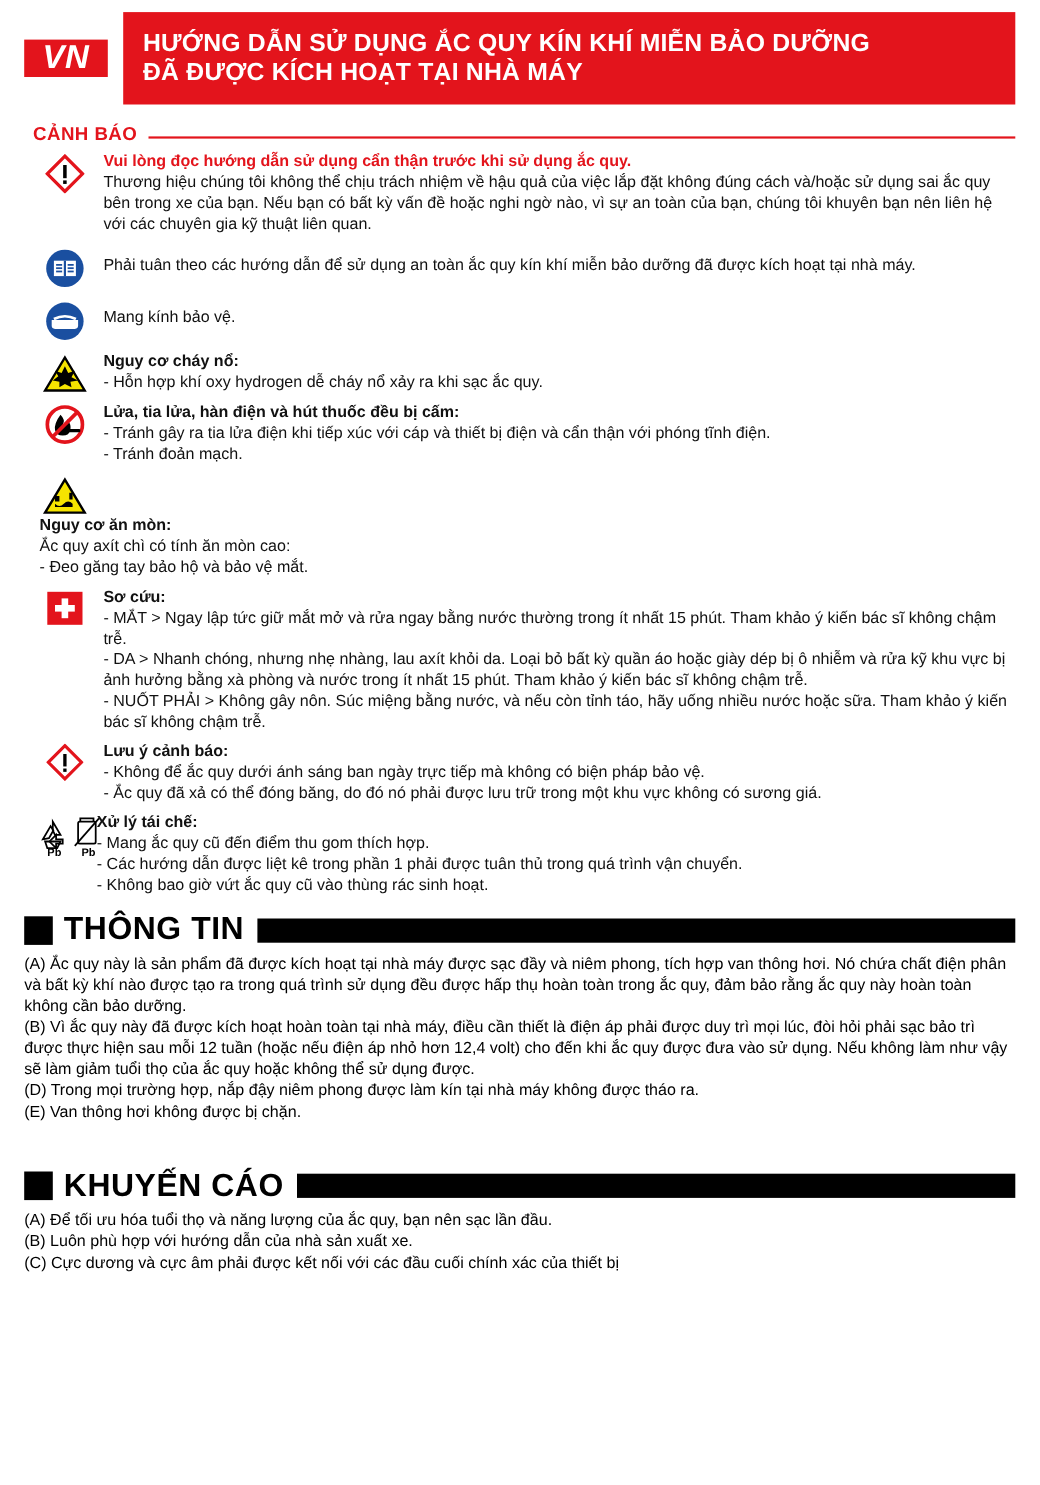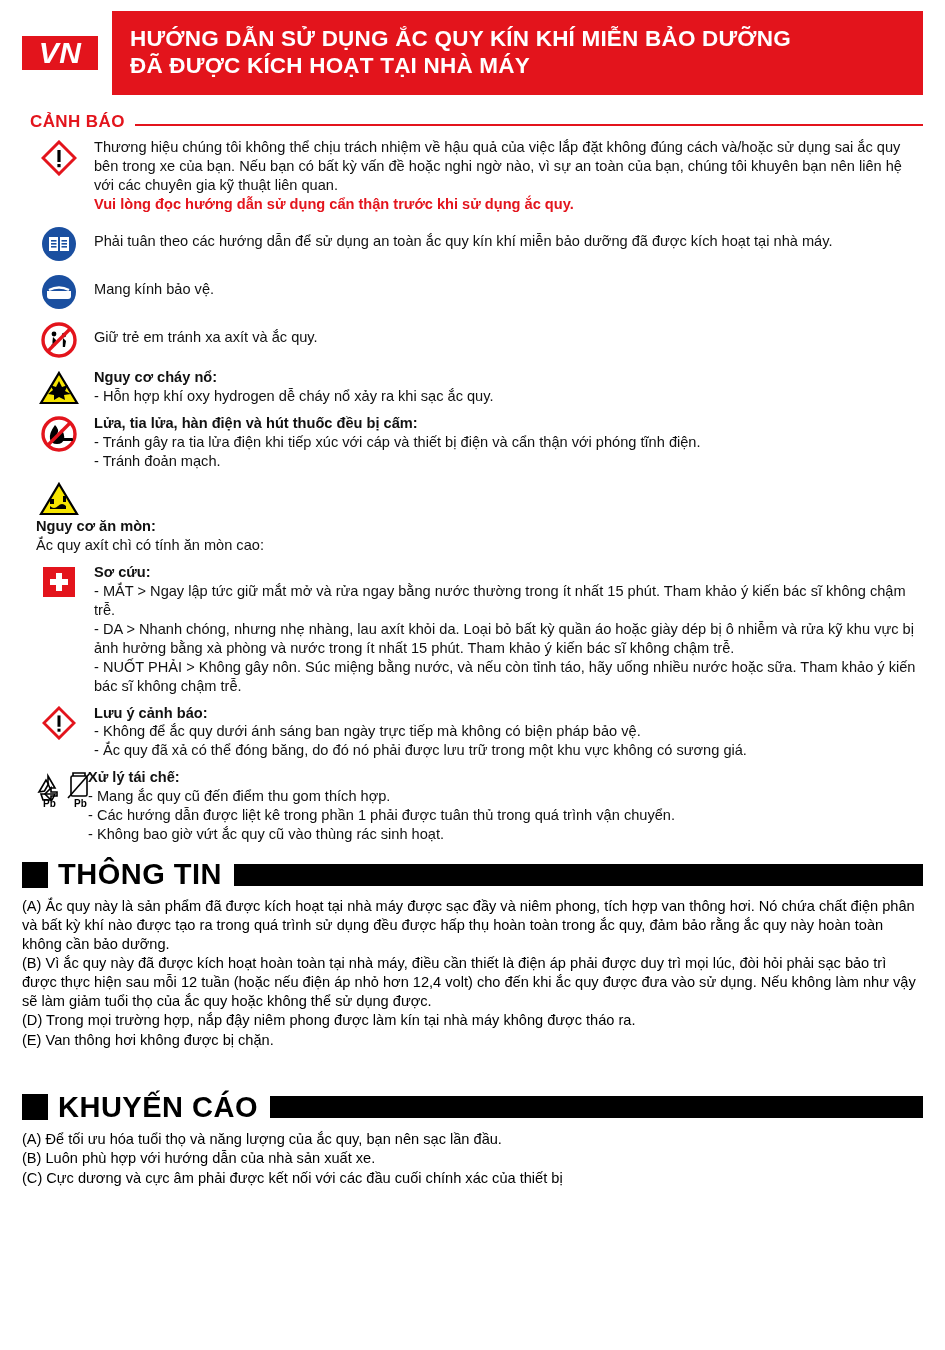--- a/index.html
+++ b/index.html
@@ -158,22 +158,22 @@
 
   <div class="row">
     <div class="icon-cell">
       <svg class="icon" width="36" height="36" viewBox="0 0 36 36">
         <polygon points="18,2 34,18 18,34 2,18" fill="#fff" stroke="#e3141c" stroke-width="3"></polygon>
         <rect x="16.4" y="10" width="3.2" height="12" fill="#000"></rect>
         <rect x="16.4" y="24" width="3.2" height="3.2" fill="#000"></rect>
       </svg>
     </div>
     <div class="text-cell">
+      <div class="t red">Vui lòng đọc hướng dẫn sử dụng cẩn thận trước khi sử dụng ắc quy.</div>
       <div class="t">Thương hiệu chúng tôi không thể chịu trách nhiệm về hậu quả của việc lắp đặt không đúng cách và/hoặc sử dụng sai ắc quy bên trong xe của bạn. Nếu bạn có bất kỳ vấn đề hoặc nghi ngờ nào, vì sự an toàn của bạn, chúng tôi khuyên bạn nên liên hệ với các chuyên gia kỹ thuật liên quan.</div>
-      <div class="t red">Vui lòng đọc hướng dẫn sử dụng cẩn thận trước khi sử dụng ắc quy.</div>
     </div>
   </div>
 
   <div class="row" style="margin-top:10px;">
     <div class="icon-cell">
       <svg class="icon" width="36" height="36" viewBox="0 0 36 36">
         <circle cx="18" cy="18" r="17" fill="#1a4fa0"></circle>
         <rect x="8" y="11" width="20" height="14" fill="#fff"></rect>
         <rect x="17" y="11" width="2" height="14" fill="#1a4fa0"></rect>
         <rect x="10" y="14" width="5.5" height="1.6" fill="#1a4fa0"></rect>
@@ -195,38 +195,20 @@
         <circle cx="18" cy="18" r="17" fill="#1a4fa0"></circle>
         <path d="M6 17 h24 v5 a3 3 0 0 1 -3 3 h-18 a3 3 0 0 1 -3 -3 z" fill="#fff"></path>
         <path d="M8 16 q10 -5 20 0" stroke="#fff" stroke-width="2.4" fill="none"></path>
       </svg>
     </div>
     <div class="text-cell" style="padding-top:8px;">
       <div class="t">Mang kính bảo vệ.</div>
     </div>
   </div>
 
-  <div class="row" style="margin-top:10px;">
-    <div class="icon-cell">
-      <svg class="icon" width="36" height="36" viewBox="0 0 36 36">
-        <circle cx="18" cy="18" r="16" fill="#fff" stroke="#e3141c" stroke-width="3.4"></circle>
-        <g fill="#000">
-          <circle cx="13" cy="12" r="2.4"></circle>
-          <path d="M12 15 l3 3 l-1 6 l-2.5 0 l0 -5 z"></path>
-          <circle cx="23" cy="13" r="2.2"></circle>
-          <path d="M22 16 l3 3 l-1 6 l-2.2 0 l0 -5 z"></path>
-          <path d="M10 23 l4 -2 l1 2 l-4 2 z"></path>
-        </g>
-        <line x1="6" y1="30" x2="30" y2="6" stroke="#e3141c" stroke-width="3.4"></line>
-      </svg>
-    </div>
-    <div class="text-cell" style="padding-top:8px;">
-      <div class="t">Giữ trẻ em tránh xa axít và ắc quy.</div>
-    </div>
-  </div>
 
   <div class="row" style="margin-top:10px;">
     <div class="icon-cell">
       <svg class="icon" width="40" height="36" viewBox="0 0 40 36">
         <polygon points="20,3 38,33 2,33" fill="#f6e400" stroke="#000" stroke-width="2.2"></polygon>
         <polygon points="20,11 23,17 29,15 26,21 32,24 25,25 26,30 20,27 15,30 15,25 9,24 14,20 11,15 17,17" fill="#000"></polygon>
       </svg>
     </div>
     <div class="text-cell">
       <div class="t bold">Nguy cơ cháy nổ:</div>
@@ -259,20 +241,21 @@
         <g fill="#000">
           <path d="M11 18 l4 0 l0 5 l-4 0 z"></path>
           <path d="M11 25 q4 4 8 0 q4 -4 8 0 l0 3 l-16 0 z"></path>
           <path d="M24 15 l3 0 l0 6 l-3 0 z"></path>
         </g>
       </svg>
     </div>
     <div class="text-cell">
       <div class="t bold">Nguy cơ ăn mòn:</div>
       <div class="t">Ắc quy axít chì có tính ăn mòn cao:</div>
+      <div class="t">- Đeo găng tay bảo hộ và bảo vệ mắt.</div>
     </div>
   </div>
 
   <div class="row" style="margin-top:8px;">
     <div class="icon-cell">
       <svg class="icon" width="38" height="34" viewBox="0 0 38 34">
         <rect x="3" y="2" width="32" height="30" fill="#e3141c"></rect>
         <rect x="16" y="8" width="6" height="18" fill="#fff"></rect>
         <rect x="10" y="14" width="18" height="6" fill="#fff"></rect>
       </svg>

